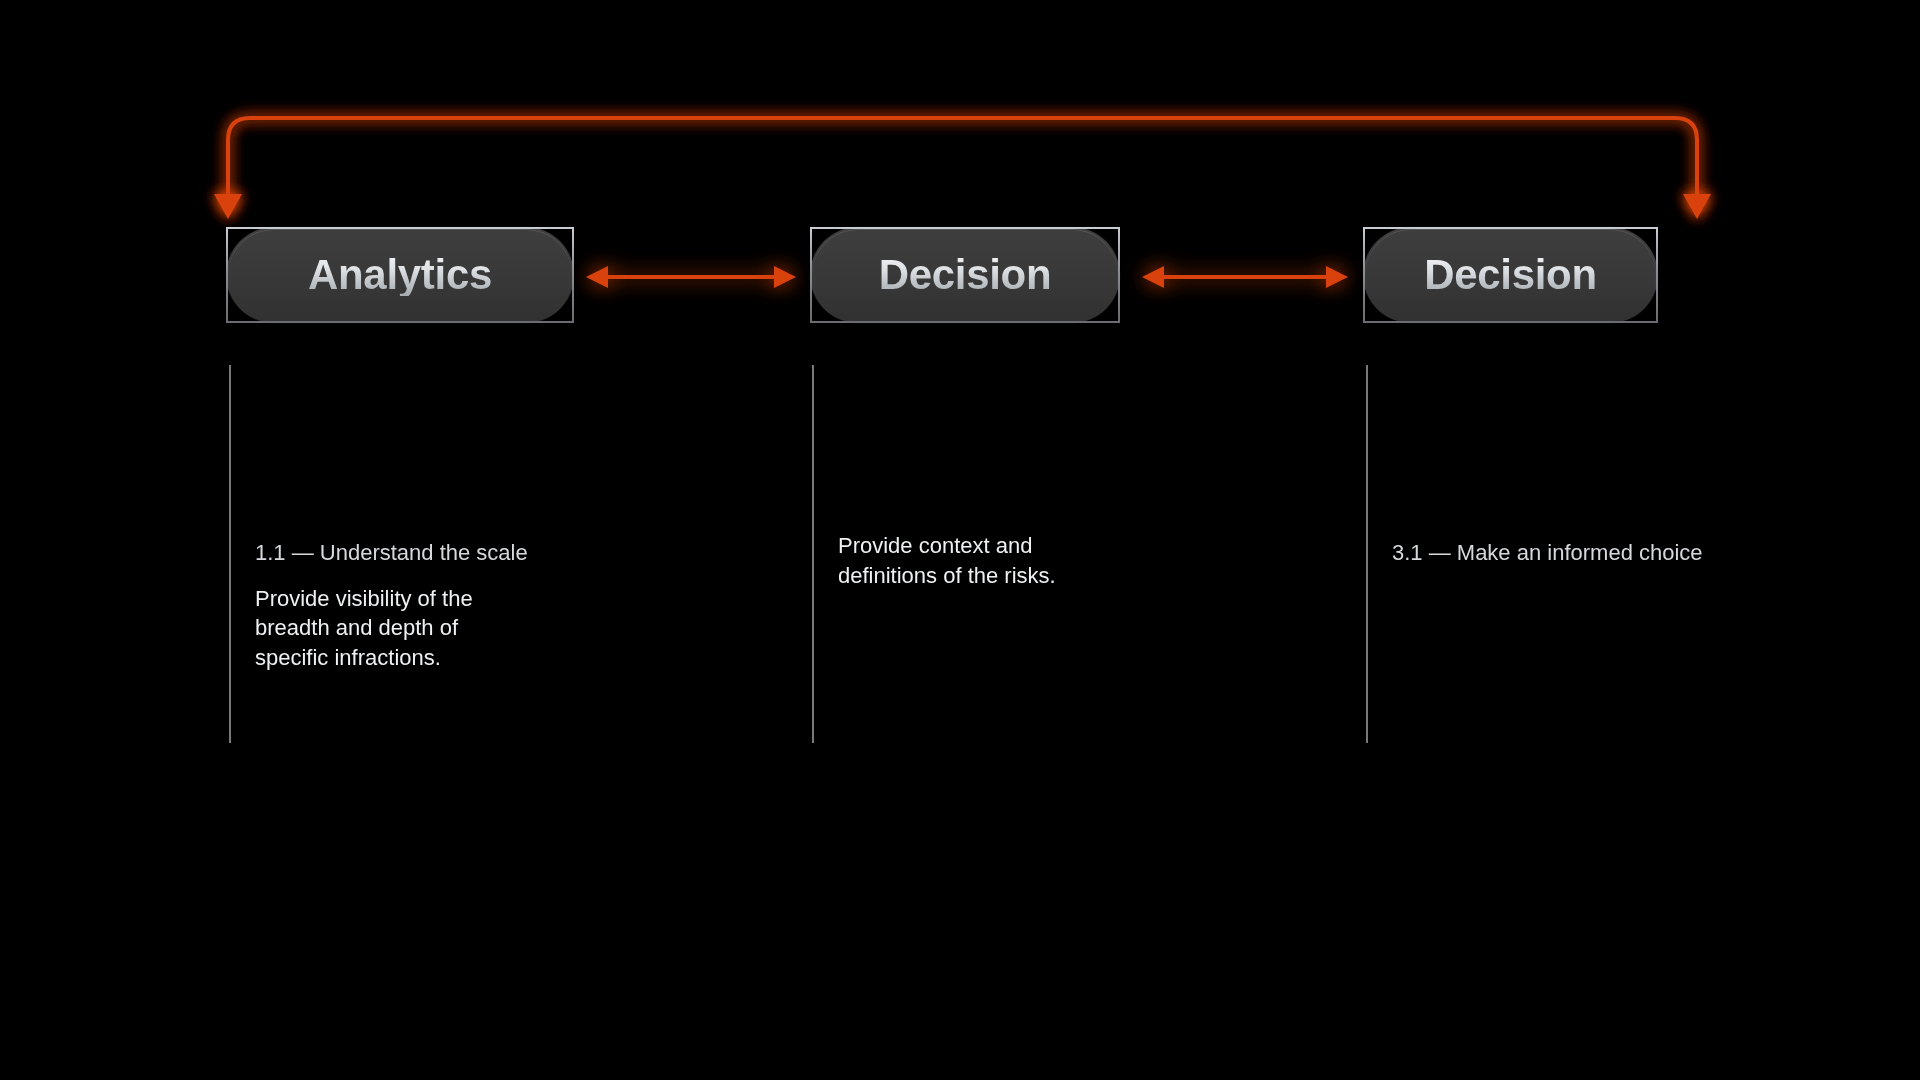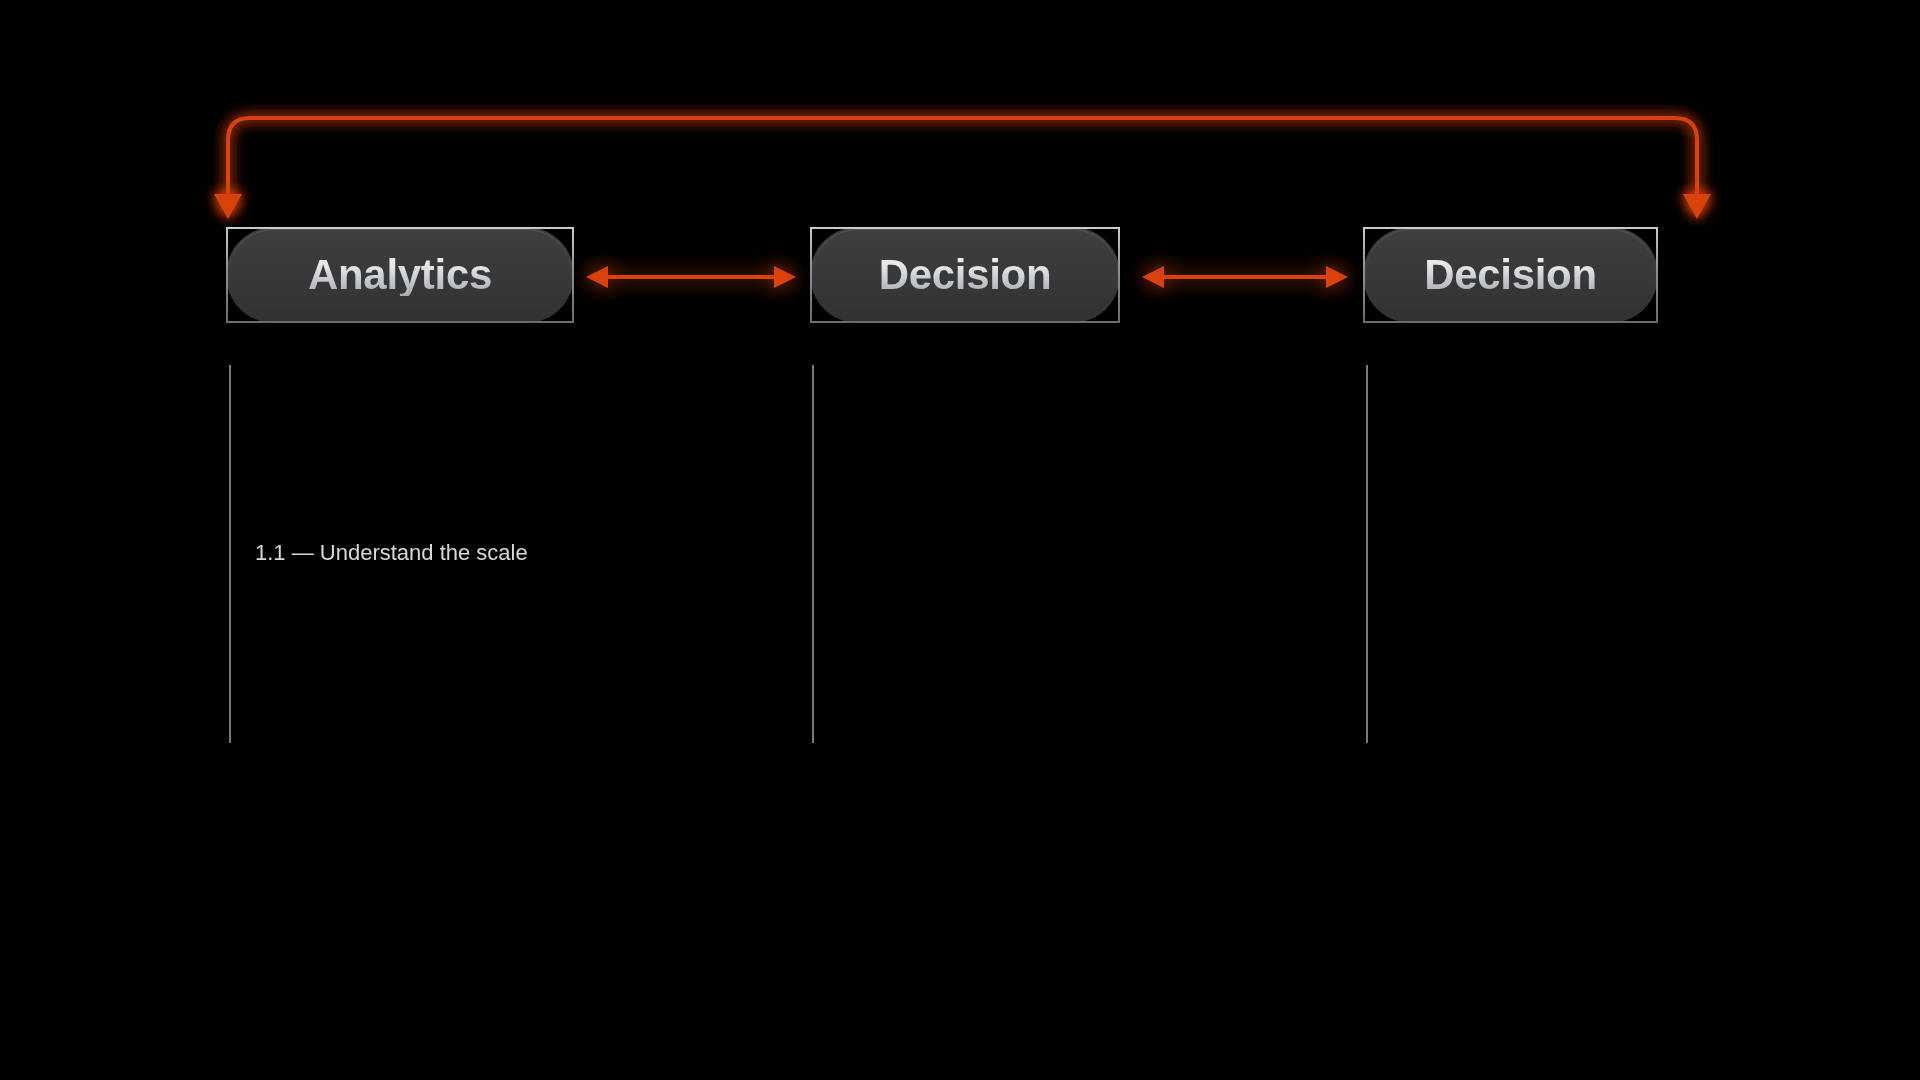--- a/index.html
+++ b/index.html
@@ -159,28 +159,34 @@
   </div>
 
   <div class="pill" id="pill-decision">
     <span class="pill-label">Decision</span>
   </div>
 
   <div class="column" id="col-1">
     <div class="col-rule"></div>
     <div class="col-body">
       <p class="col-heading">1.1 — Understand the scale</p>
+      <p class="col-desc">Provide visibility of the
+breadth and depth of
+specific infractions.</p>
     </div>
   </div>
 
   <div class="column" id="col-2">
     <div class="col-rule"></div>
     <div class="col-body">
+      <p class="col-desc">Provide context and
+definitions of the risks.</p>
     </div>
   </div>
 
   <div class="column" id="col-3">
     <div class="col-rule"></div>
     <div class="col-body">
+      <p class="col-heading">3.1 — Make an informed choice</p>
     </div>
   </div>
 
 </div>
 
 </body></html>

